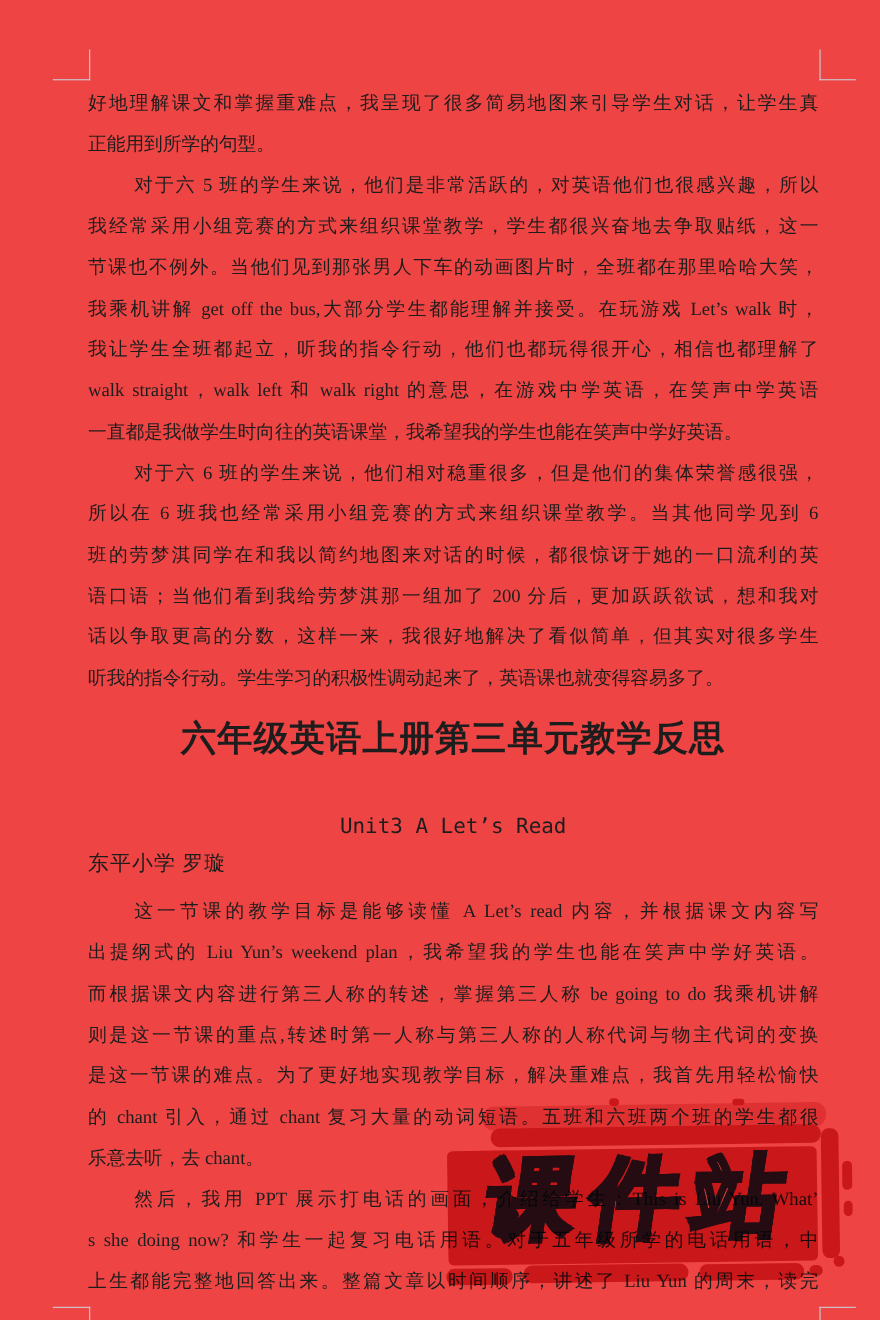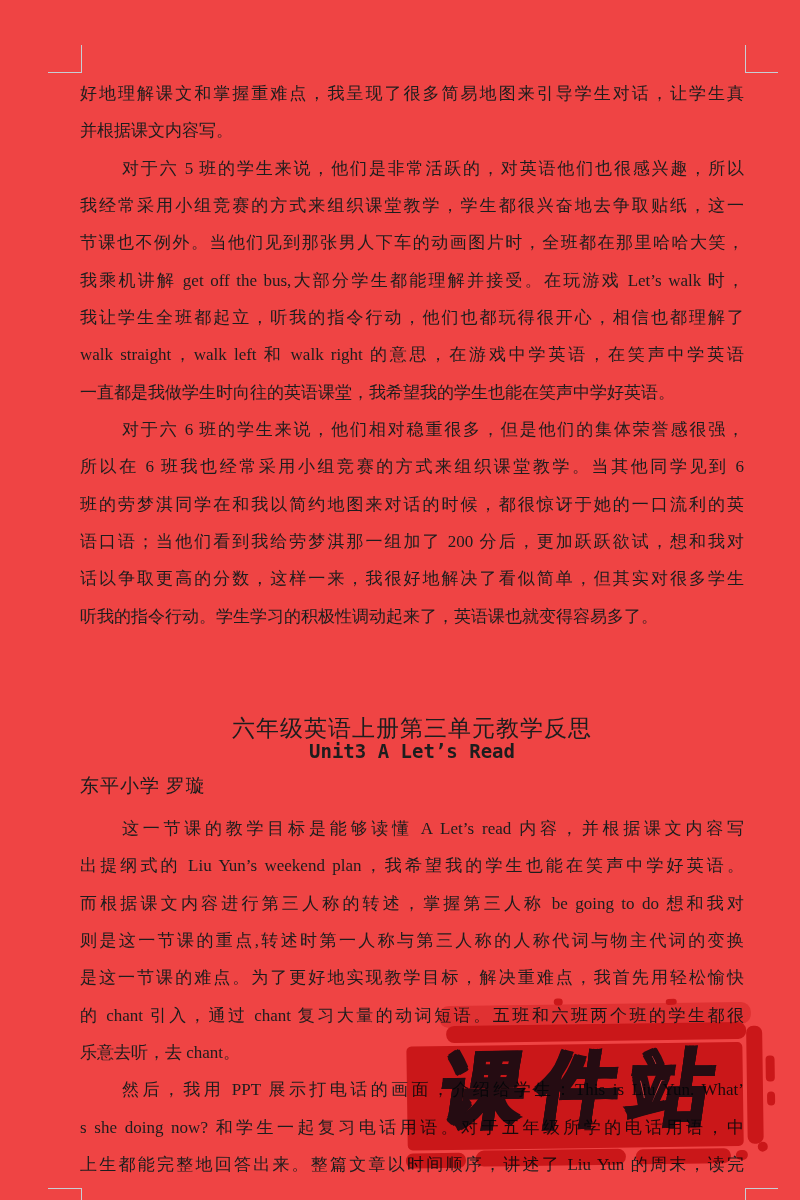--- a/index.html
+++ b/index.html
@@ -12,25 +12,25 @@
   
   .textcol{position:absolute;left:80px;width:664px;}
   .sec1{top:75px;}
   .sec2{top:810px;}
   .ln{height:37.35px;line-height:37.35px;font-size:17px;
       text-align:justify;text-align-last:justify;overflow:hidden;word-break:keep-all;}
   .ln.indent{padding-left:42px;}
   .ln.pend{text-align:left;text-align-last:left;}
 
   
-  .title{position:absolute;left:80px;width:664px;top:709px;text-align:center;
-         font-size:23px;font-weight:normal;line-height:40px;letter-spacing:1px;}
+  .title{position:absolute;left:80px;width:664px;top:651px;text-align:center;
+         font-size:32px;font-weight:bold;line-height:40px;letter-spacing:1px;}
   .subtitle{position:absolute;left:80px;width:664px;top:737px;text-align:center;
             font-family:"DejaVu Sans Mono","Liberation Mono",monospace;
-            font-size:19px;font-weight:bold;line-height:28px;}
+            font-size:19px;font-weight:normal;line-height:28px;}
   .author{position:absolute;left:80px;width:664px;top:772px;
           font-size:19px;line-height:28px;letter-spacing:1px;}
 
   
   .stamp{position:absolute;left:405px;top:1000px;width:375px;height:185px;
          mix-blend-mode:multiply;transform:rotate(-0.8deg);pointer-events:none;}
   .stamp .red{position:absolute;background:#d8535b;}
   .st-wash{position:absolute;left:35px;top:4px;width:312px;height:22px;
            background:rgba(216,83,91,0.42);border-radius:10px;}
   .st-top{left:42px;top:24px;width:300px;height:17px;border-radius:8px;}
@@ -61,21 +61,21 @@
   <div class="crop" style="left:48px;top:72px;width:34px;height:1px;"></div>
   <div class="crop" style="left:745px;top:45px;width:1px;height:28px;"></div>
   <div class="crop" style="left:745px;top:72px;width:33px;height:1px;"></div>
   <div class="crop" style="left:48px;top:1188px;width:34px;height:1px;"></div>
   <div class="crop" style="left:81px;top:1188px;width:1px;height:12px;"></div>
   <div class="crop" style="left:745px;top:1188px;width:33px;height:1px;"></div>
   <div class="crop" style="left:745px;top:1188px;width:1px;height:12px;"></div>
 
   <div class="textcol sec1" id="sec1">
       <div class="ln">好地理解课文和掌握重难点，我呈现了很多简易地图来引导学生对话，让学生真</div>
-      <div class="ln pend">并根据课文内容写。</div>
+      <div class="ln pend">正能用到所学的句型。</div>
       <div class="ln indent">对于六 5 班的学生来说，他们是非常活跃的，对英语他们也很感兴趣，所以</div>
       <div class="ln">我经常采用小组竞赛的方式来组织课堂教学，学生都很兴奋地去争取贴纸，这一</div>
       <div class="ln">节课也不例外。当他们见到那张男人下车的动画图片时，全班都在那里哈哈大笑，</div>
       <div class="ln">我乘机讲解 get off the bus,大部分学生都能理解并接受。在玩游戏 Let’s walk 时，</div>
       <div class="ln">我让学生全班都起立，听我的指令行动，他们也都玩得很开心，相信也都理解了</div>
       <div class="ln">walk straight，walk left 和 walk right 的意思，在游戏中学英语，在笑声中学英语</div>
       <div class="ln pend">一直都是我做学生时向往的英语课堂，我希望我的学生也能在笑声中学好英语。</div>
       <div class="ln indent">对于六 6 班的学生来说，他们相对稳重很多，但是他们的集体荣誉感很强，</div>
       <div class="ln">所以在 6 班我也经常采用小组竞赛的方式来组织课堂教学。当其他同学见到 6</div>
       <div class="ln">班的劳梦淇同学在和我以简约地图来对话的时候，都很惊讶于她的一口流利的英</div>
@@ -84,21 +84,21 @@
       <div class="ln pend">听我的指令行动。学生学习的积极性调动起来了，英语课也就变得容易多了。</div>
     </div>
 
   <div class="title">六年级英语上册第三单元教学反思</div>
   <div class="subtitle">Unit3 A Let’s Read</div>
   <div class="author">东平小学 罗璇</div>
 
   <div class="textcol sec2" id="sec2">
       <div class="ln indent">这一节课的教学目标是能够读懂 A Let’s read 内容，并根据课文内容写</div>
       <div class="ln">出提纲式的 Liu Yun’s weekend plan，我希望我的学生也能在笑声中学好英语。</div>
-      <div class="ln">而根据课文内容进行第三人称的转述，掌握第三人称 be going to do 想和我对</div>
+      <div class="ln">而根据课文内容进行第三人称的转述，掌握第三人称 be going to do 我乘机讲解</div>
       <div class="ln">则是这一节课的重点,转述时第一人称与第三人称的人称代词与物主代词的变换</div>
       <div class="ln">是这一节课的难点。为了更好地实现教学目标，解决重难点，我首先用轻松愉快</div>
       <div class="ln">的 chant 引入，通过 chant 复习大量的动词短语。五班和六班两个班的学生都很</div>
       <div class="ln pend">乐意去听，去 chant。</div>
       <div class="ln indent">然后，我用 PPT 展示打电话的画面，介绍给学生：This is Liu Yun. What’</div>
       <div class="ln">s she doing now? 和学生一起复习电话用语。对于五年级所学的电话用语，中</div>
       <div class="ln">上生都能完整地回答出来。整篇文章以时间顺序，讲述了 Liu Yun 的周末，读完</div>
     </div>
 
   <div class="stamp">

